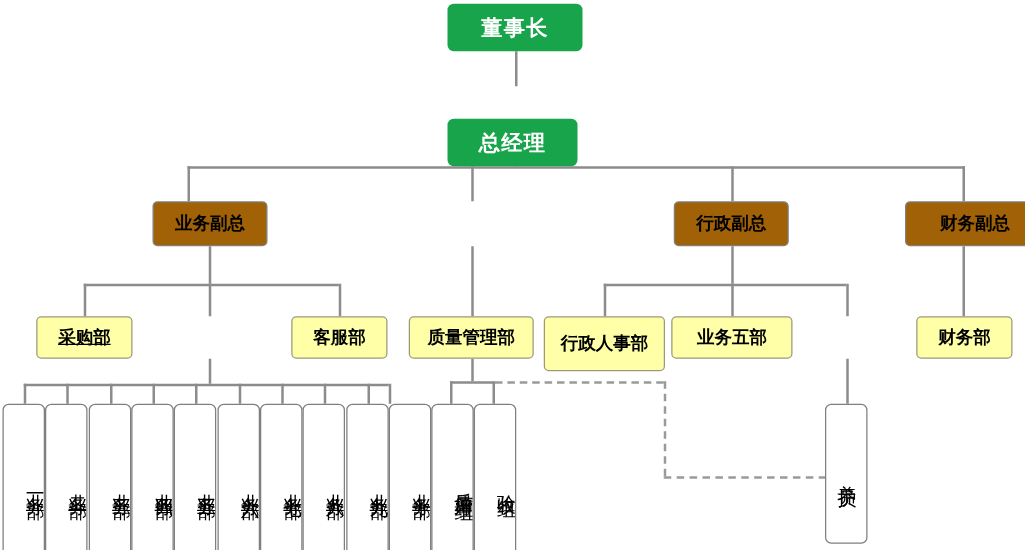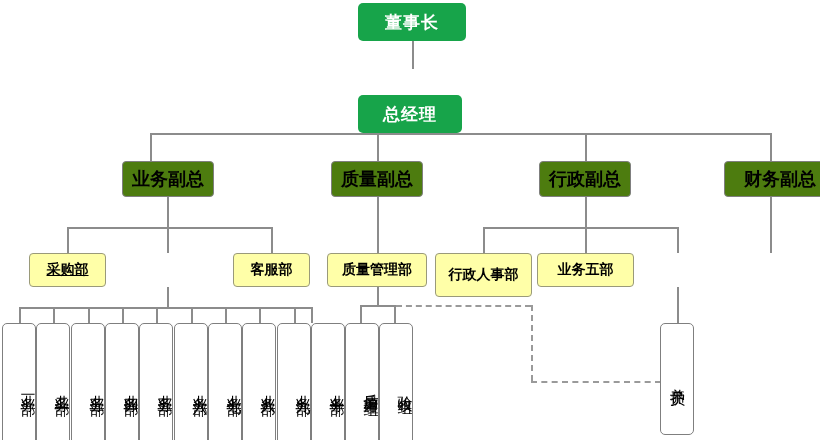--- a/index.html
+++ b/index.html
@@ -21,24 +21,24 @@
   }
   .lvl-chair,.lvl-gm{
     background:#17a44a;
     color:#ffffff;
     font-weight:bold;
     font-size:17px;
     border-radius:5px;
     letter-spacing:1px;
   }
   .lvl-vp{
-    background:#4d7c0f;
+    background:#a16207;
     color:#000000;
     font-weight:bold;
-    font-size:18px;
+    font-size:14px;
     border:1px solid #7f7f7f;
     border-radius:4px;
   }
   .lvl-dept{
     background:#ffffa8;
     color:#000000;
     font-weight:bold;
     font-size:14px;
     border:1px solid #9a9a7a;
     border-radius:4px;
@@ -135,23 +135,20 @@
   <div class="node lvl-chair" style="left:358px;top:3px;width:108px;height:38px;">
     <span>董事长</span>
   </div>
   <div class="node lvl-gm" style="left:358px;top:67px;width:104px;height:38px;margin-top:28px;">
     <span>总经理</span>
   </div>
 
   <div class="node lvl-vp" style="left:122px;top:161px;width:92px;height:36px;">
     <span>业务副总</span>
   </div>
-  <div class="node lvl-vp" style="left:331px;top:161px;width:92px;height:36px;">
-    <span>质量副总</span>
-  </div>
   <div class="node lvl-vp" style="left:539px;top:161px;width:92px;height:36px;">
     <span>行政副总</span>
   </div>
   <div class="node lvl-vp" style="left:724px;top:161px;width:112px;height:36px;">
     <span>财务副总</span>
   </div>
 
   <div class="node lvl-dept" style="left:29px;top:253px;width:77px;height:34px;text-decoration:underline;">
     <span>采购部</span>
   </div>
@@ -160,20 +157,23 @@
   </div>
   <div class="node lvl-dept" style="left:233px;top:253px;width:77px;height:34px;">
     <span>客服部</span>
   </div>
   <div class="node lvl-dept" style="left:435px;top:253px;width:97px;height:44px;">
     <span>行政人事部</span>
   </div>
   <div class="node lvl-dept" style="left:537px;top:253px;width:97px;height:34px;">
     <span>业务五部</span>
   </div>
+  <div class="node lvl-dept" style="left:733px;top:253px;width:77px;height:34px;">
+    <span>财务部</span>
+  </div>
 
   <div class="node lvl-unit" style="left:2px;top:323px;width:34px;height:122px;">
     <span>业务一部</span>
   </div>
   <div class="node lvl-unit" style="left:36px;top:323px;width:34px;height:122px;">
     <span>业务二部</span>
   </div>
   <div class="node lvl-unit" style="left:71px;top:323px;width:34px;height:122px;">
     <span>业务三部</span>
   </div>

